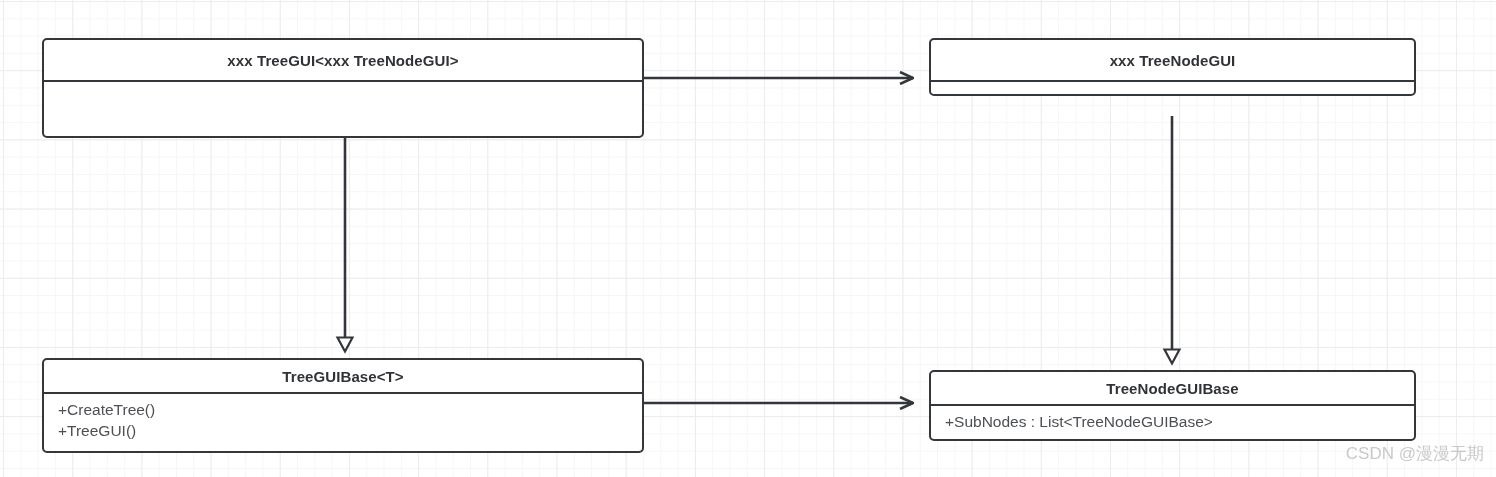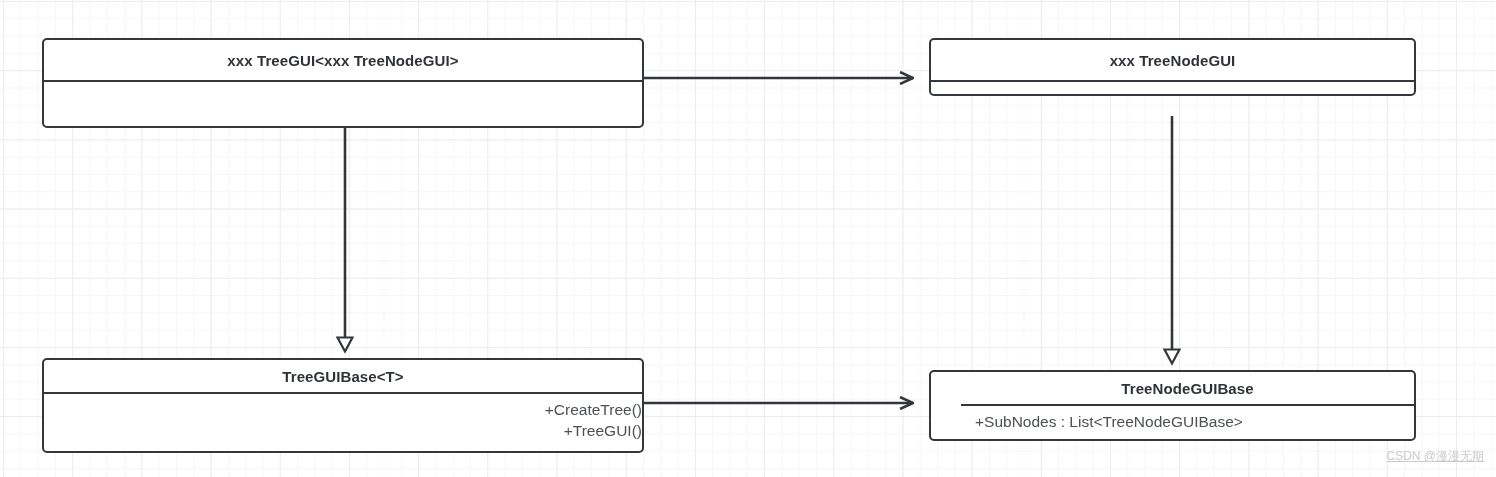--- a/index.html
+++ b/index.html
@@ -59,56 +59,55 @@
 
   .uml-member {
     color: #4c4f53;
     font-size: 15.5px;
     font-weight: normal;
     line-height: 21px;
     white-space: nowrap;
   }
 
   
-  #box-tree-gui      { left: 42px;  top: 38px;  width: 602px; height: 90px; }
+  #box-tree-gui      { left: 42px;  top: 38px;  width: 602px; height: 100px; }
   #box-tree-gui .uml-title       { height: 40px; }
   #box-tree-gui .uml-compartment { height: 33px; }
 
   #box-tree-node-gui { left: 929px; top: 38px;  width: 487px; height: 58px; }
   #box-tree-node-gui .uml-title       { height: 40px; }
   #box-tree-node-gui .uml-compartment { height: 33px; }
 
   #box-tree-gui-base { left: 42px;  top: 358px; width: 602px; height: 95px; }
   #box-tree-gui-base .uml-title       { height: 32px; }
-  #box-tree-gui-base .uml-compartment { height: 51px; text-align: right; }
+  #box-tree-gui-base .uml-compartment { height: 51px; }
 
-  #box-tree-node-gui-base { left: 929px; top: 370px; width: 487px; height: 71px; padding-left: 30px; }
+  #box-tree-node-gui-base { left: 929px; top: 370px; width: 487px; height: 71px; }
   #box-tree-node-gui-base .uml-title       { height: 32px; }
   #box-tree-node-gui-base .uml-compartment { height: 36px; }
 
   
   #connectors {
     position: absolute;
     left: 0;
     top: 0;
     width: 1496px;
     height: 477px;
     pointer-events: none;
   }
 
   
   #watermark {
     position: absolute;
     right: 12px;
     bottom: 12px;
     color: #c9c9cc;
-    font-size: 12px;
+    font-size: 17px;
     font-family: "Liberation Sans", sans-serif;
     white-space: nowrap;
-    text-decoration: underline;
   }
 </style>
 </head>
 <body>
 
 <div id="canvas">
 
   <svg id="connectors" viewBox="0 0 1496 477" xmlns="http://www.w3.org/2000/svg">
     <defs>
       <marker id="open-arrow" markerWidth="16" markerHeight="14" refX="15" refY="7" orient="auto" markerUnits="userSpaceOnUse">

